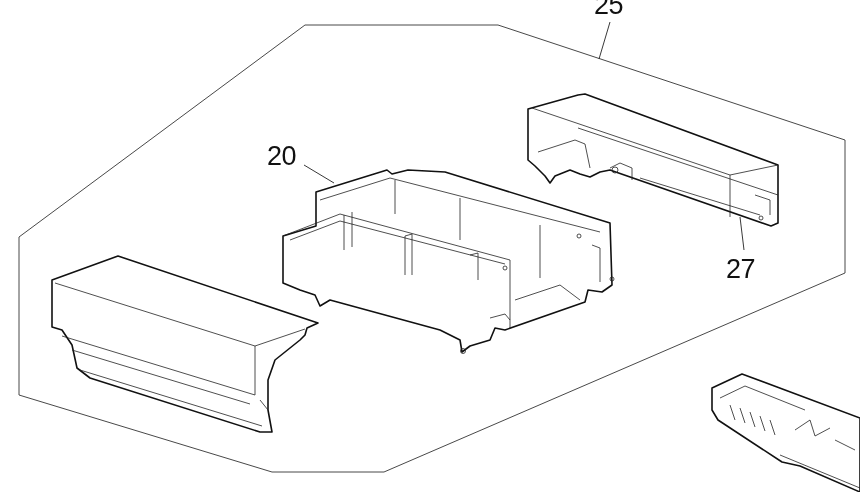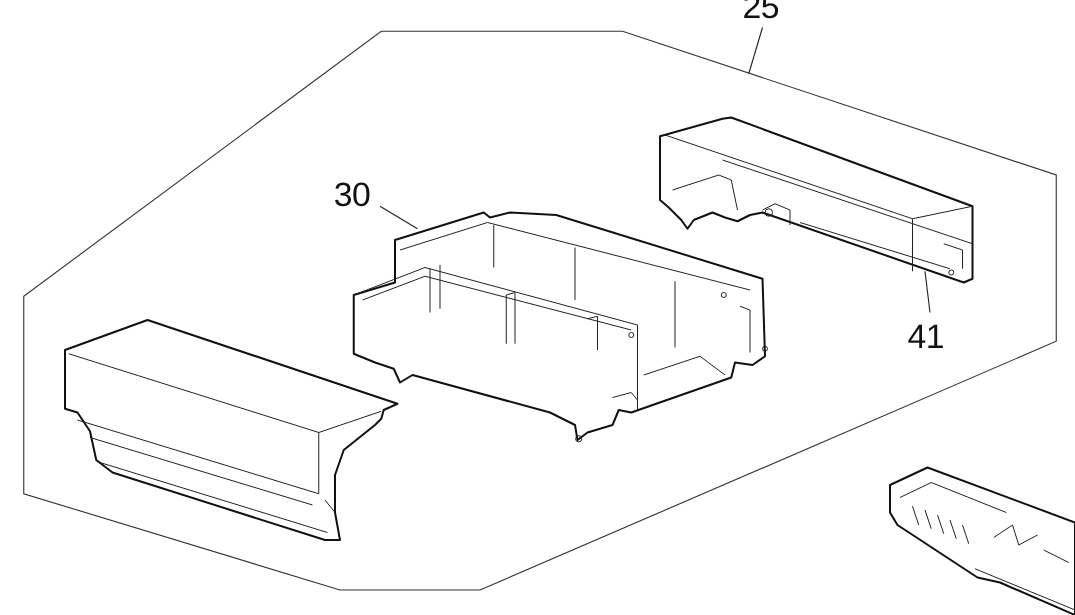--- a/index.html
+++ b/index.html
@@ -69,14 +69,14 @@
     <path class="part" d="M712,388 L742,374 L860,418 L860,492 L800,466 L782,462 L718,420 L712,410 Z"></path>
     <path class="thin" d="M720,398 L745,386 L805,410"></path>
     <path class="thin" d="M730,405 L735,420 M740,408 L745,423 M750,412 L755,427 M760,416 L765,431 M770,420 L775,435"></path>
     <path class="thin" d="M795,430 L810,420 L815,436 L830,428"></path>
     <path class="thin" d="M835,440 L855,450"></path>
     <path class="thin" d="M780,455 L860,488"></path>
   </g>
 </svg>
 
 <div class="label" style="left:594px; top:-8px;">25</div>
-<div class="label" style="left:267px; top:143px;">30</div>
-<div class="label" style="left:726px; top:256px;">41</div>
+<div class="label" style="left:267px; top:143px;">20</div>
+<div class="label" style="left:726px; top:256px;">27</div>
 
 </body></html>

